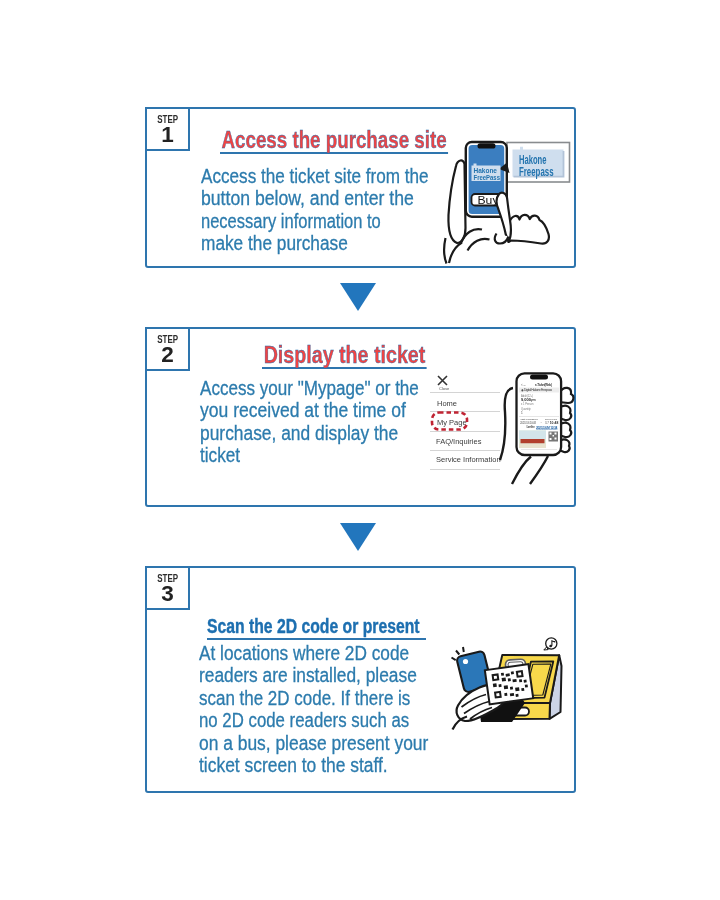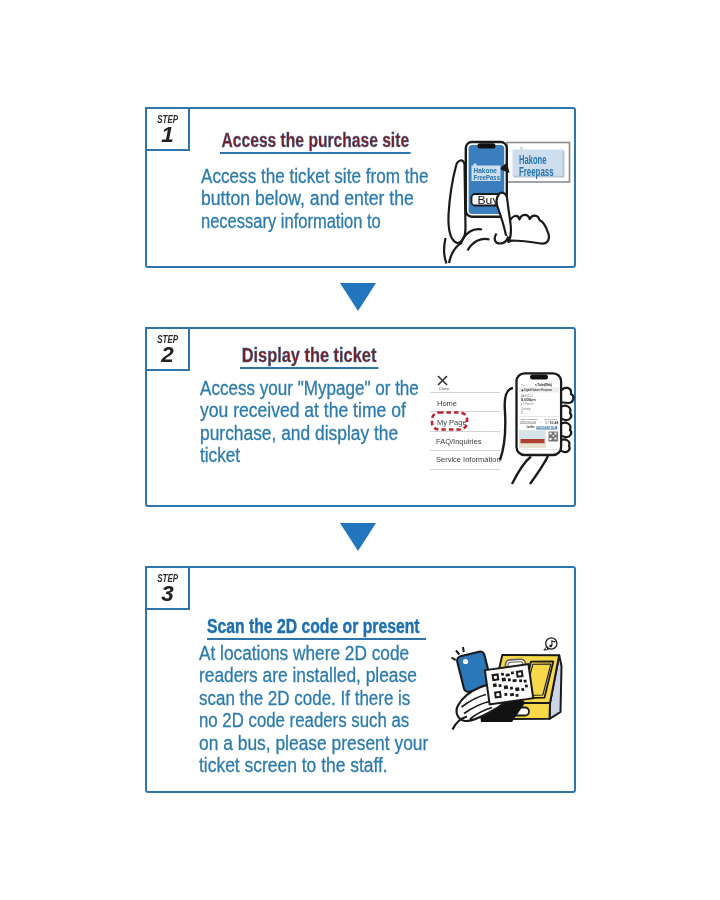--- a/index.html
+++ b/index.html
@@ -1,55 +1,56 @@
 <!DOCTYPE html>
 <html><head>
 <meta charset="utf-8">
 <style>
   html,body{margin:0;padding:0;}
   body{width:720px;height:900px;background:#fff;position:relative;overflow:hidden;
        font-family:"Liberation Sans",sans-serif;}
   .box{position:absolute;left:145px;width:431px;border:2px solid #2e75ae;border-radius:3px;
        background:#fff;box-sizing:border-box;}
   .tab{position:absolute;left:145px;width:45px;height:44px;border:2px solid #2e75ae;
-       background:#fff;box-sizing:border-box;text-align:center;z-index:3;font-style:italic;}
+       background:#fff;box-sizing:border-box;text-align:center;z-index:3;}
   .tab .s{font-size:10.5px;font-weight:bold;color:#2d2d2d;line-height:10px;margin-top:5px;}
   .tab .s span{display:inline-block;transform:scaleX(0.76);transform-origin:center;}
   .tab .n{font-size:22.5px;font-weight:bold;color:#222;line-height:21px;margin-top:0px;}
   .tri{position:absolute;width:0;height:0;border-left:18.9px solid transparent;
        border-right:18.9px solid transparent;border-top:28.5px solid #2276bd;}
-  .hwrap{position:absolute;color:#7f1d1d;font-weight:bold;font-size:20px;line-height:22px;white-space:pre;-webkit-text-stroke:0.4px #1d6fb0;}
+  .hwrap{position:absolute;color:#ef4444;font-weight:bold;font-size:24px;line-height:22px;white-space:pre;-webkit-text-stroke:0.4px #1d6fb0;}
   .hwrap .u{display:inline-block;border-bottom:2.5px solid #2e75ae;padding:0 2px 1px 2px;transform-origin:left top;}
   .bt{position:absolute;color:#2c7bad;font-size:20px;line-height:22.5px;-webkit-text-stroke:0.3px #2c7bad;}
   .bt div{height:22.5px;}
   .bt span{display:inline-block;transform-origin:left top;white-space:pre;}
 </style>
 </head>
 <body>
 
 <div class="box" style="top:107px;height:161px;"></div>
 <div class="tab" style="top:107px;">
     <div class="s"><span>STEP</span></div>
     <div class="n">1</div>
   </div>
 <div class="hwrap" style="left:219.5px;top:128.8px;"><span class="u" style="transform:scaleX(0.781);">Access the purchase site</span></div>
 <div class="bt" style="left:201px;top:164.8px;">
     <div><span style="transform:scaleX(0.8566);">Access the ticket site from the</span></div>
     <div><span style="transform:scaleX(0.8819);">button below, and enter the</span></div>
     <div><span style="transform:scaleX(0.8252);">necessary information to</span></div>
+    <div><span style="transform:scaleX(0.8630);">make the purchase</span></div>
   </div>
 
 <div class="tri" style="left:340px;top:283px;"></div>
 
 <div class="box" style="top:327px;height:180px;"></div>
 <div class="tab" style="top:327px;">
     <div class="s"><span>STEP</span></div>
     <div class="n">2</div>
   </div>
-<div class="hwrap" style="left:240px;top:343.8px;"><span class="u" style="transform:scaleX(0.819);">Display the ticket</span></div>
+<div class="hwrap" style="left:262px;top:343.8px;"><span class="u" style="transform:scaleX(0.819);">Display the ticket</span></div>
 <div class="bt" style="left:200px;top:376.5px;">
     <div><span style="transform:scaleX(0.8531);">Access your "Mypage" or the</span></div>
     <div><span style="transform:scaleX(0.8772);">you received at the time of</span></div>
     <div><span style="transform:scaleX(0.8692);">purchase, and display the</span></div>
     <div><span style="transform:scaleX(0.8587);">ticket</span></div>
   </div>
 
 <div class="tri" style="left:340px;top:523px;"></div>
 
 <div class="box" style="top:566px;height:227px;"></div>

